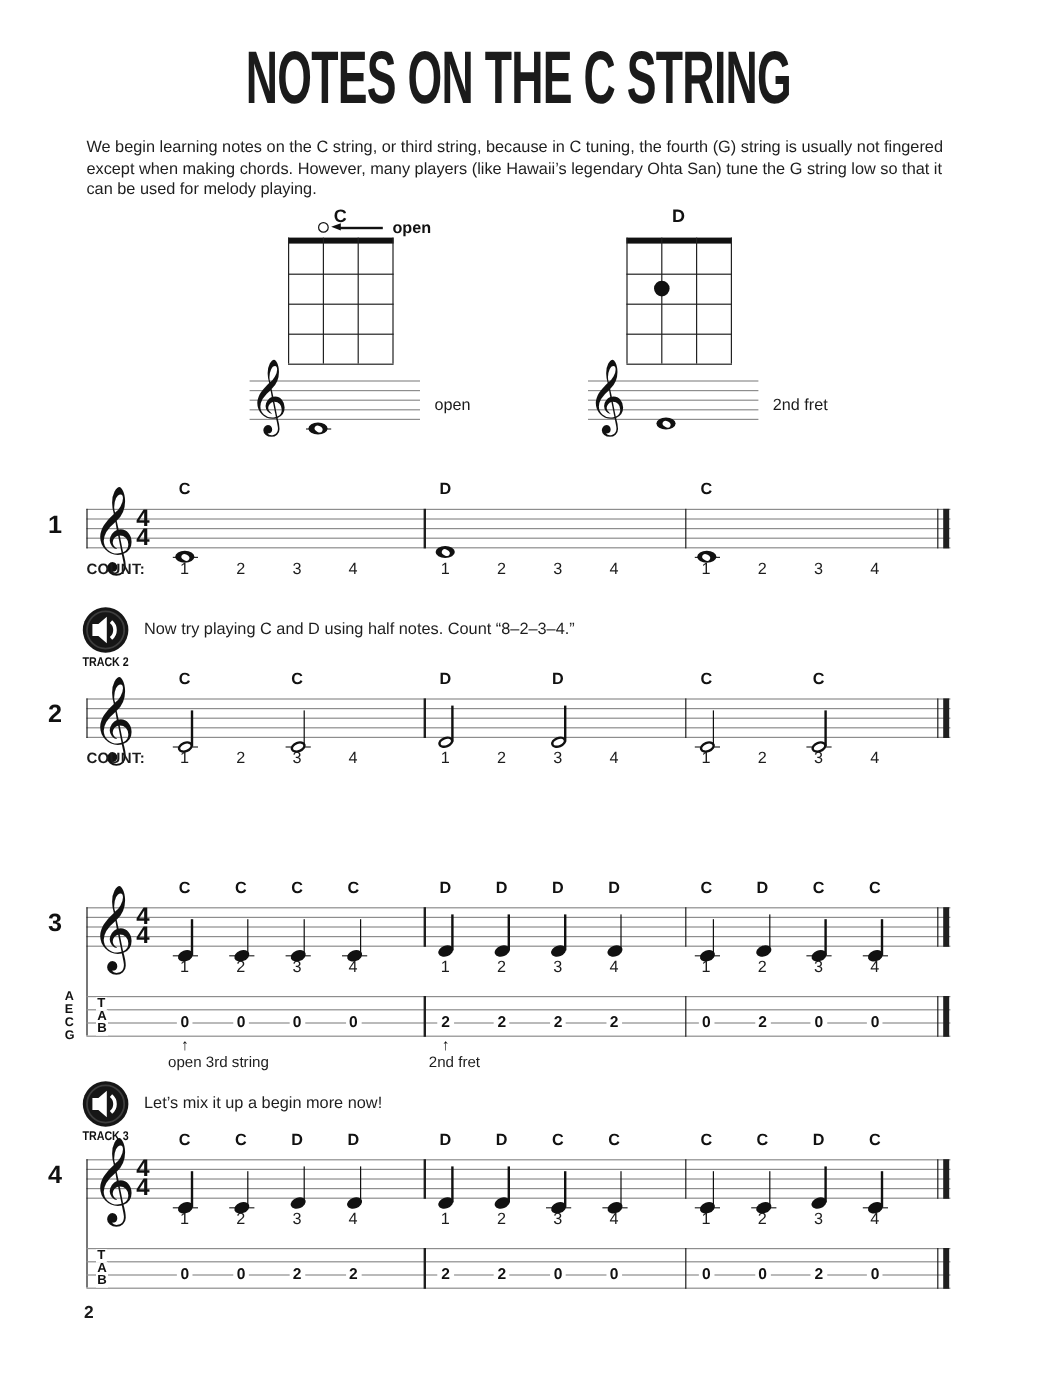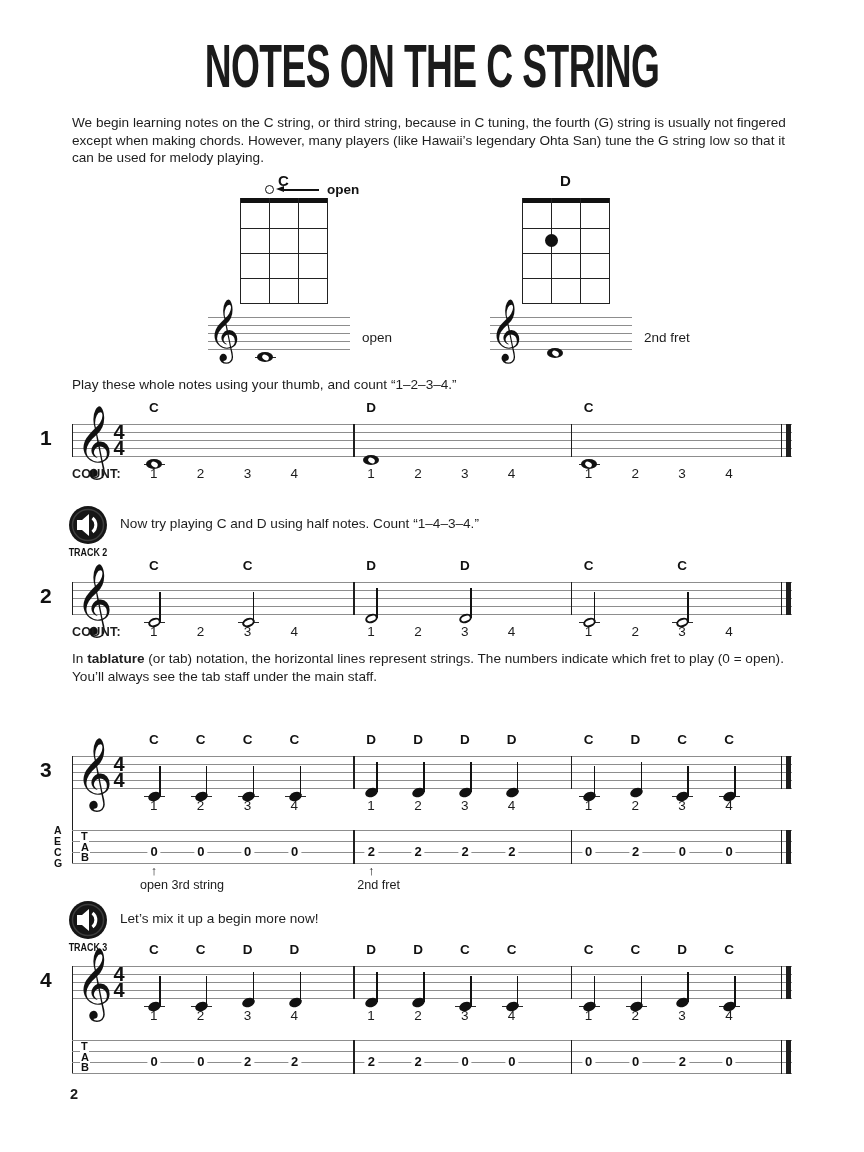--- a/index.html
+++ b/index.html
@@ -110,21 +110,20 @@
         <div class="sline" style="top: 169px; width: 142px;"></div>
         <div class="sline" style="top: 177px; width: 142px;"></div>
         <div class="clef" style="left: 0px; top: 131px; font-size: 54px;">𝄞</div>
         <div class="nh whole" style="left: 57px; top: 176px;">
           <div class="hole"></div>
         </div>
         <div class="cdcaption" style="left: 154px; top: 158px;">2nd fret</div>
       </div>
     </div>
 
-  <div class="para" style="top:376px">Play these whole notes using your thumb, and count “1–2–3–4.”</div>
 
   <div class="exslot" style="top:400px;height:96px">
       <div class="exnum" style="top: 26px;">1</div>
       <div class="sline" style="top: 24px; width: 720px;"></div>
       <div class="sline" style="top: 32px; width: 720px;"></div>
       <div class="sline" style="top: 40px; width: 720px;"></div>
       <div class="sline" style="top: 48px; width: 720px;"></div>
       <div class="sline" style="top: 56px; width: 720px;"></div>
       <div class="clef" style="left: 4px; top: 10px; font-size: 62px;">𝄞</div>
       <div class="tsig" style="top: 24px;">4</div>
@@ -164,21 +163,21 @@
     </div>
 
   <div class="track" style="top:505px">
     <svg viewBox="0 0 40 40" width="40" height="40">
       <circle cx="20" cy="20" r="19" fill="#161616"></circle>
       <circle cx="20" cy="20" r="15.5" fill="none" stroke="#3d3d3d" stroke-width="1.5"></circle>
       <polygon points="9,15 14,15 21,9 21,31 14,25 9,25" fill="#fff"></polygon>
       <path d="M24.5,13 a9,9 0 0 1 0,14" fill="none" stroke="#fff" stroke-width="3"></path>
     </svg>
     <div class="tracklabel">TRACK 2</div>
-    <div class="tracktext">Now try playing C and D using half notes. Count “1–4–3–4.”</div>
+    <div class="tracktext">Now try playing C and D using half notes. Count “8–2–3–4.”</div>
   </div>
 
   <div class="exslot" style="top:558px;height:96px">
       <div class="exnum" style="top: 26px;">2</div>
       <div class="sline" style="top: 24px; width: 720px;"></div>
       <div class="sline" style="top: 32px; width: 720px;"></div>
       <div class="sline" style="top: 40px; width: 720px;"></div>
       <div class="sline" style="top: 48px; width: 720px;"></div>
       <div class="sline" style="top: 56px; width: 720px;"></div>
       <div class="clef" style="left: 4px; top: 10px; font-size: 62px;">𝄞</div>
@@ -217,21 +216,20 @@
       <div class="ledger" style="left: 600.333px; top: 64px;"></div>
       <div class="nh half" style="left: 604.333px; top: 60px;"></div>
       <div class="stem" style="left: 615.333px; top: 34px;"></div>
       <div class="count" style="left: 512.667px; top: 66px;">1</div>
       <div class="count" style="left: 559.5px; top: 66px;">2</div>
       <div class="count" style="left: 606.333px; top: 66px;">3</div>
       <div class="count" style="left: 653.167px; top: 66px;">4</div>
       <div class="countlabel" style="left: 0px; top: 67px;">COUNT:</div>
     </div>
 
-  <div class="para" style="top:650px"><span>In </span><b>tablature</b><span> (or tab) notation, the horizontal lines represent strings. The numbers indicate which fret to play (0 = open). You’ll always see the tab staff under the main staff.</span></div>
 
 
   <div class="exslot" style="top:732px;height:168px">
       <div class="exnum" style="top: 26px;">3</div>
       <div class="sline" style="top: 24px; width: 720px;"></div>
       <div class="sline" style="top: 32px; width: 720px;"></div>
       <div class="sline" style="top: 40px; width: 720px;"></div>
       <div class="sline" style="top: 48px; width: 720px;"></div>
       <div class="sline" style="top: 56px; width: 720px;"></div>
       <div class="clef" style="left: 4px; top: 10px; font-size: 62px;">𝄞</div>

